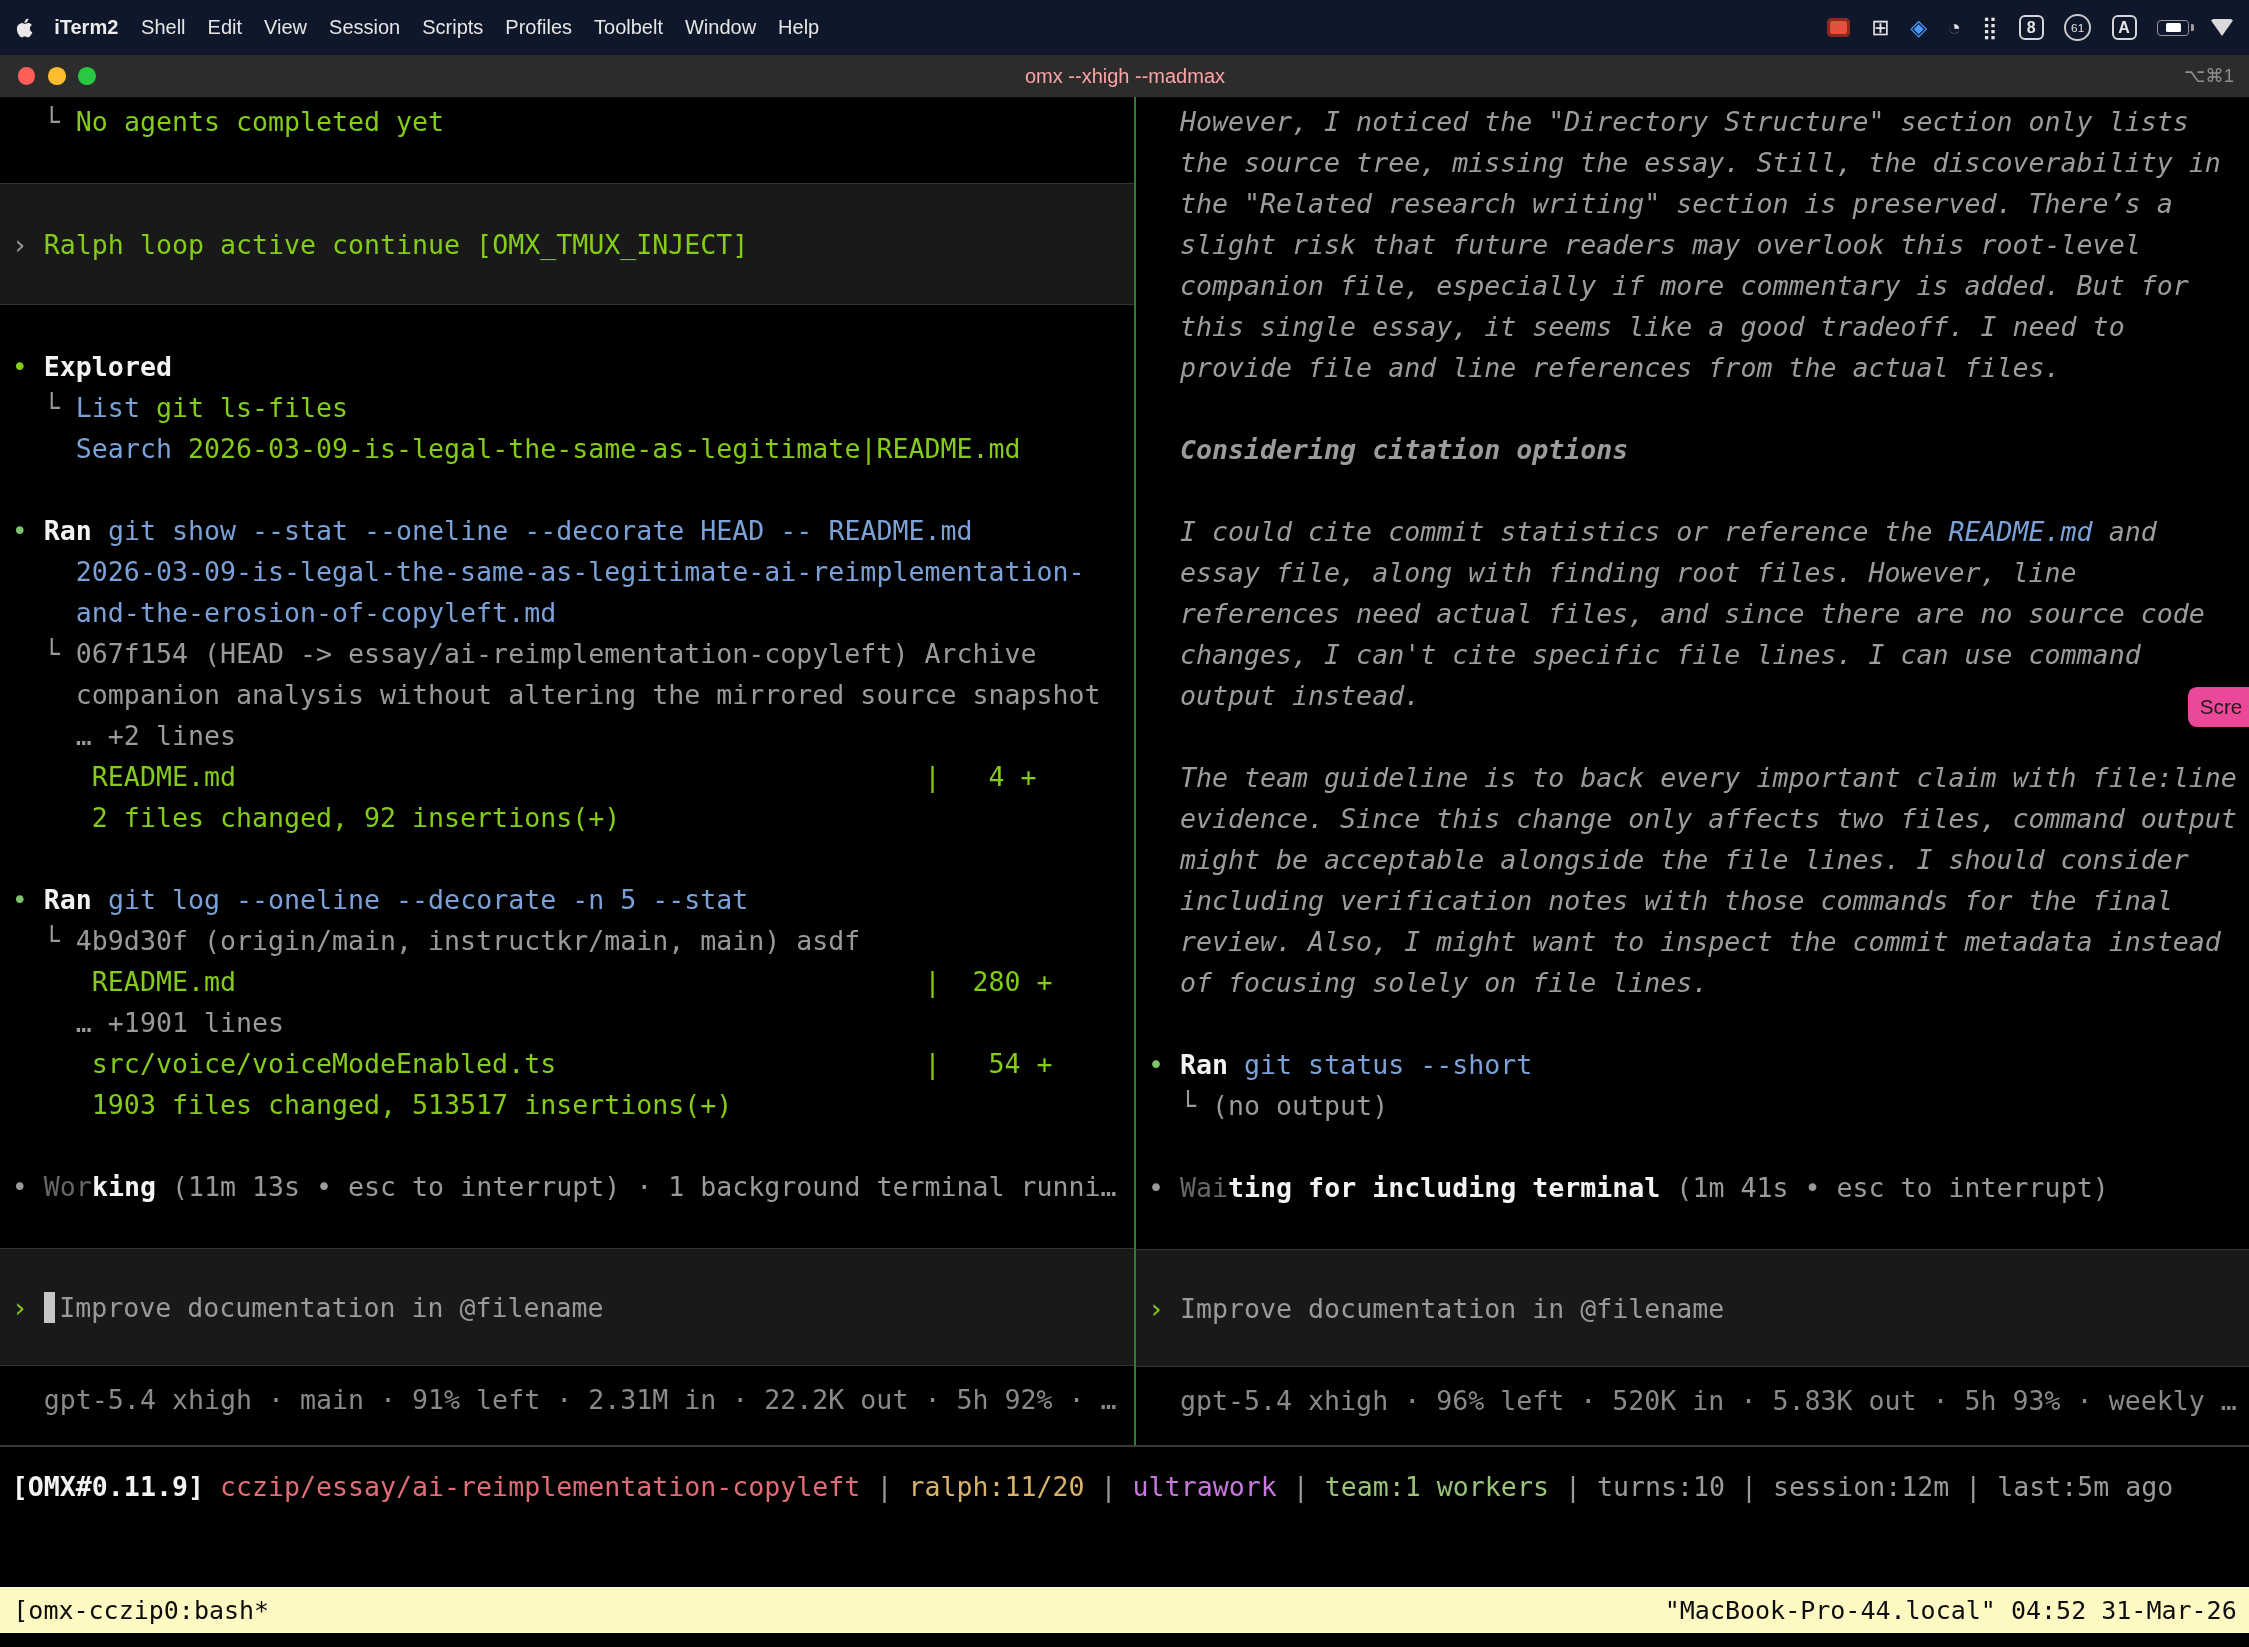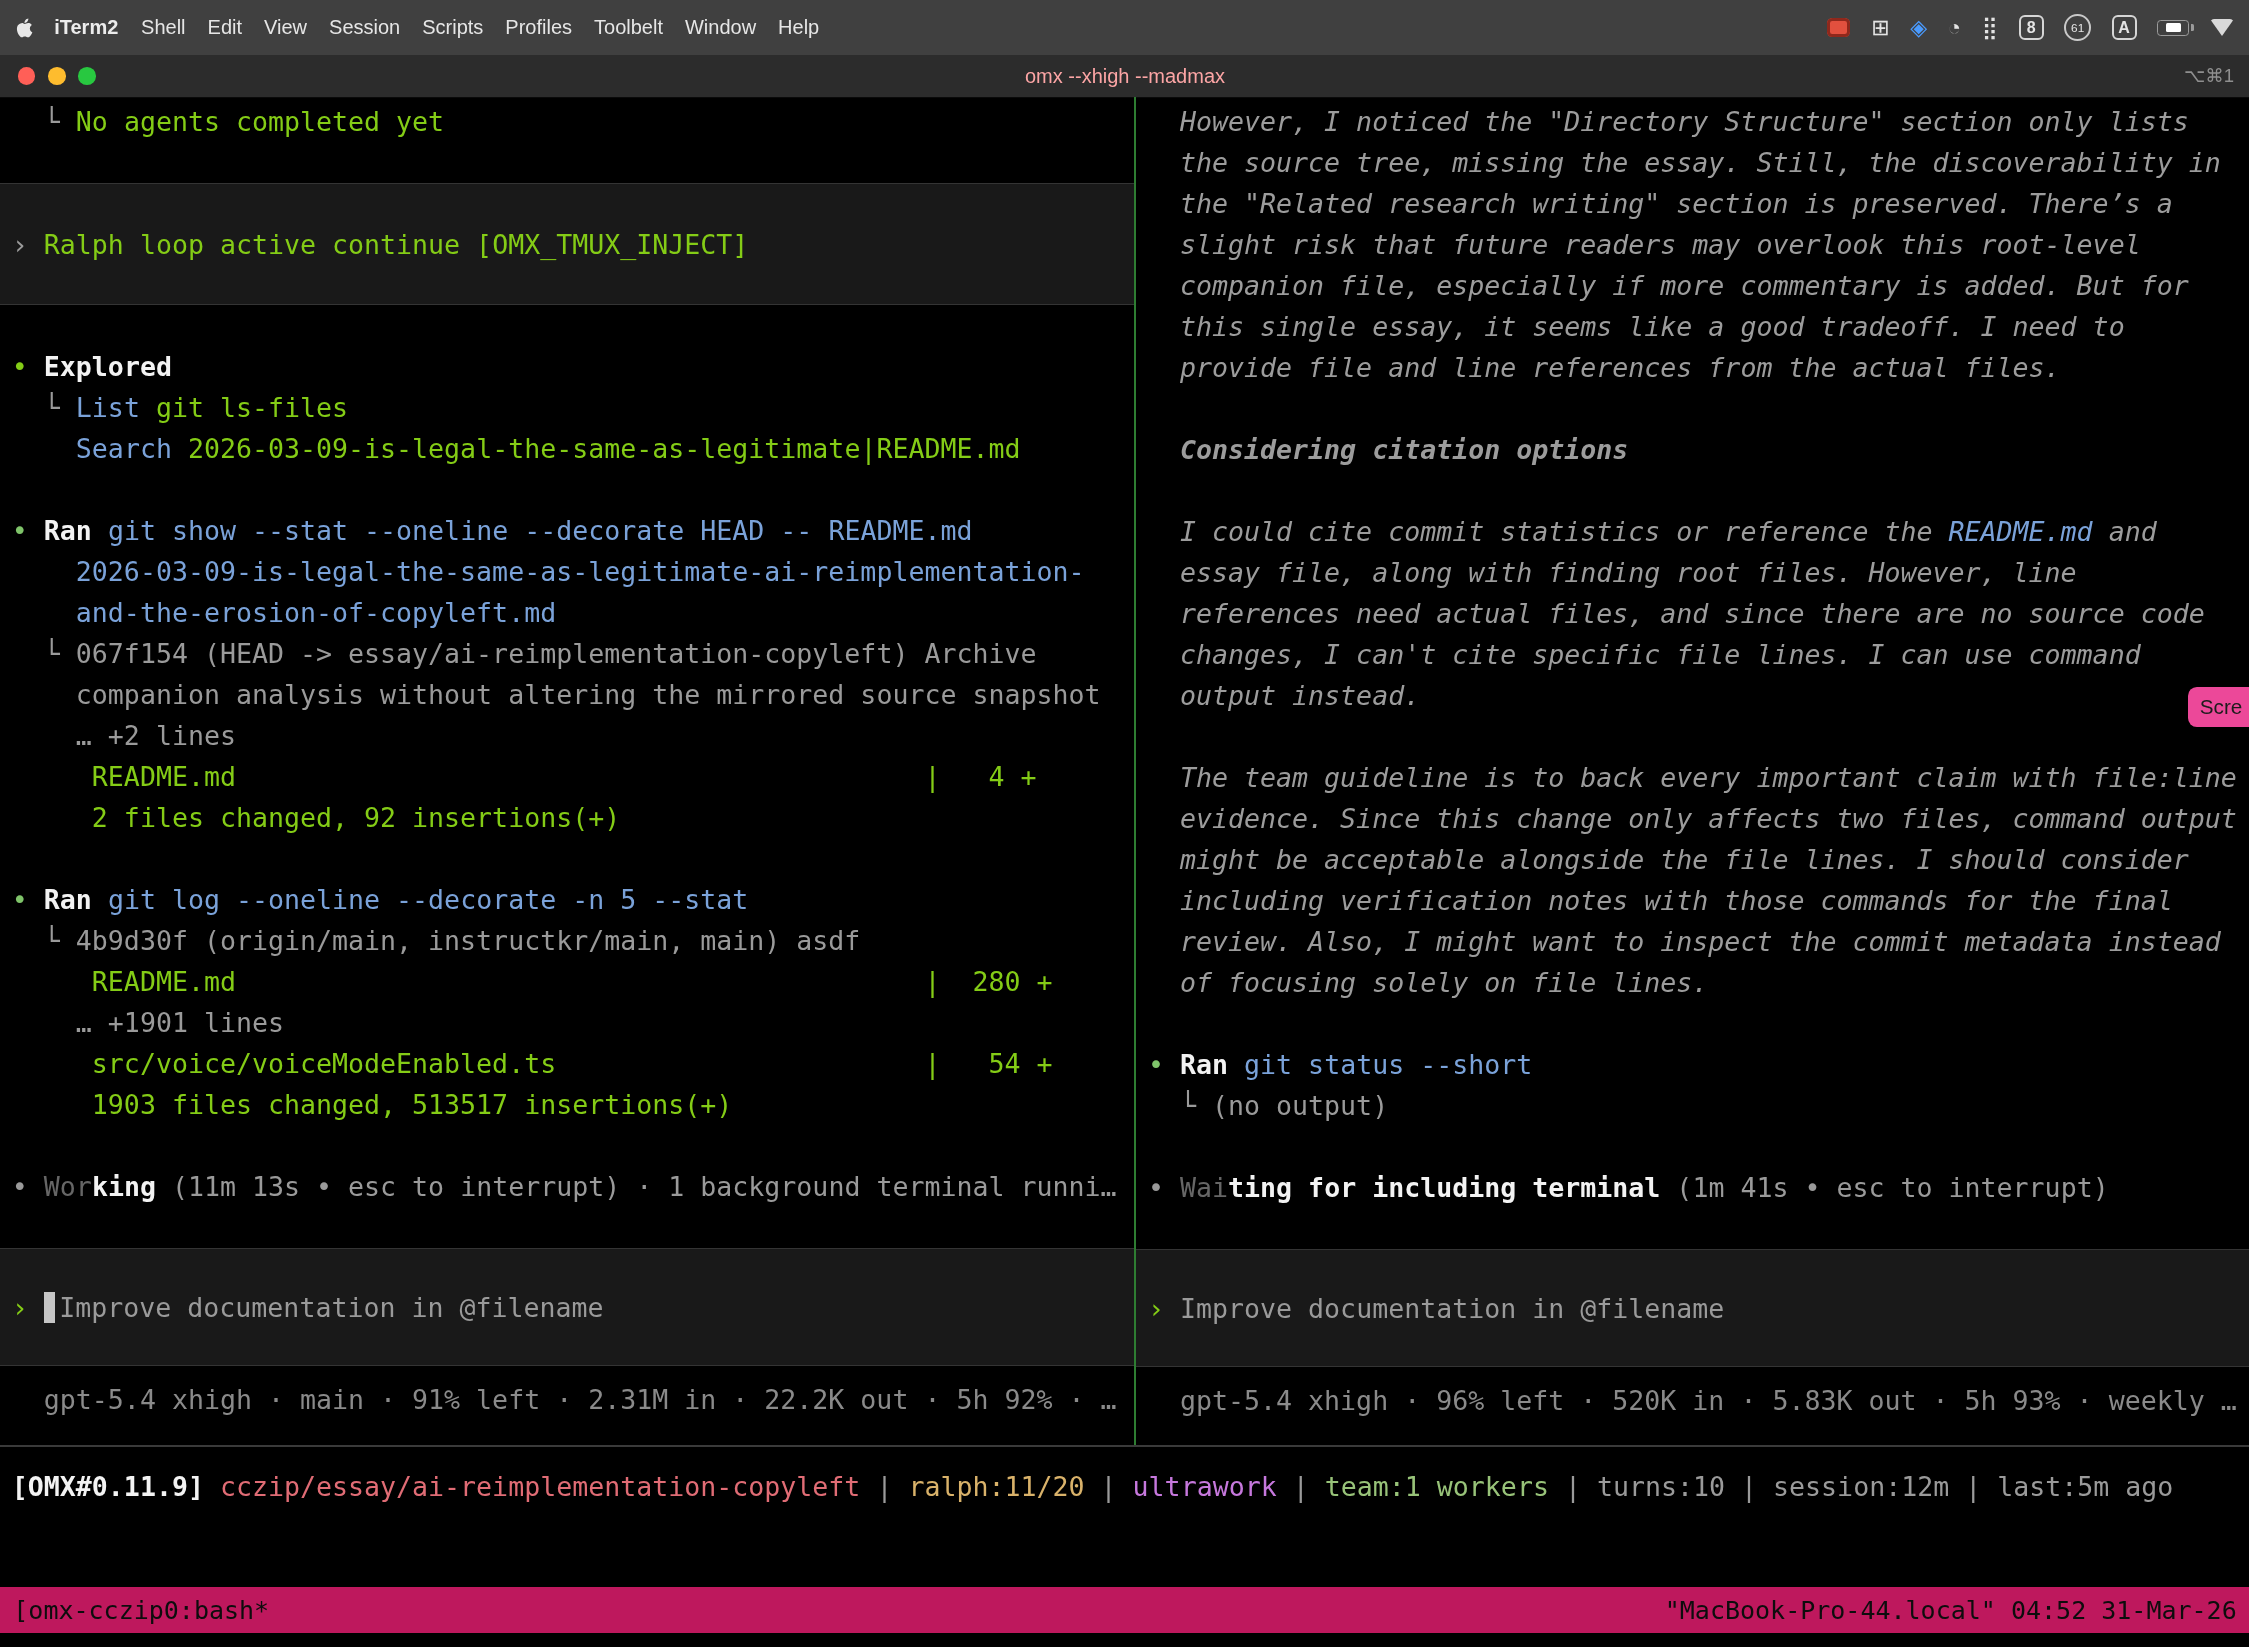--- a/index.html
+++ b/index.html
@@ -1,20 +1,20 @@
 <!DOCTYPE html>
 <html style="font-size:11.8px"><head>
 <meta charset="utf-8">
 <style>
   *{margin:0;padding:0;box-sizing:border-box}
   html,body{width:2250px;height:1648px}
   body{background:#000;overflow:hidden;position:relative;font-family:"DejaVu Sans Mono",monospace}
 
   
-  .menubar{position:absolute;top:0;left:0;width:100%;height:55px;background:#404040;display:flex;align-items:center;padding:0 16px;color:#ececec;font-family:"Liberation Sans",sans-serif;font-size:20px}
+  .menubar{position:absolute;top:0;left:0;width:100%;height:55px;background:#0f172a;display:flex;align-items:center;padding:0 16px;color:#ececec;font-family:"Liberation Sans",sans-serif;font-size:20px}
   .apple{display:flex;align-items:center;margin-right:7.4px}
   .mb-app{font-weight:700;padding:0 11.8px}
   .mb-items{display:flex;align-items:flex-end}
   .mb-item{padding:0 11px;color:#e6e6e6}
   .mb-right{margin-left:auto;display:flex;align-items:center;gap:20.7px}
   .micon{display:flex;align-items:center;justify-content:center;color:#e4e4e4}
   .rec{width:23.6px;height:19px;border-radius:5.2px;background:#e2503e;box-shadow:inset 0 0 0 3px #8f281c}
   .glyph{font-size:22px}
   .glyph.blue{color:#4a9bff}
   .keycap{width:25px;height:25px;border:2.2px solid #d6d6d6;border-radius:5.9px;font-size:16px;font-weight:700;font-family:"Liberation Sans",sans-serif}
@@ -61,21 +61,21 @@
   .c-red{color:#e06c75}
   .c-yellow{color:#d9b26a}
   .c-magenta{color:#c678dd}
   .c-green2{color:#98c379}
 
   
   .hline{position:absolute;top:1445px;left:0;width:100%;height:1.5px;background:#3a3a3a}
   .omx-bar{position:absolute;top:1466px;left:0;width:100%;font-size:26.6px;line-height:41px}
 
   
-  .tmux-bar{position:absolute;top:1587px;left:0;width:100%;height:46px;background:#be185d;color:#0d0d0d;display:flex;align-items:center;justify-content:space-between;padding:0 13.3px;font-size:25px;white-space:pre}
+  .tmux-bar{position:absolute;top:1587px;left:0;width:100%;height:46px;background:#fef9c3;color:#0d0d0d;display:flex;align-items:center;justify-content:space-between;padding:0 13.3px;font-size:25px;white-space:pre}
 
   
   .float-badge{position:absolute;top:687px;right:0;height:40px;min-width:62px;background:#ec4899;color:#1c1c1c;border-radius:8.9px 0 0 8.9px;display:flex;align-items:center;padding-left:11.8px;font-family:"Liberation Sans",sans-serif;font-size:20.7px;box-shadow:0 1.5px 7.4px rgba(0,0,0,.5)}
 </style>
 </head>
 <body>
 
 <header class="menubar">
   <span class="apple">
     <svg width="19" height="22" viewBox="0 0 24 28" aria-hidden="true">

